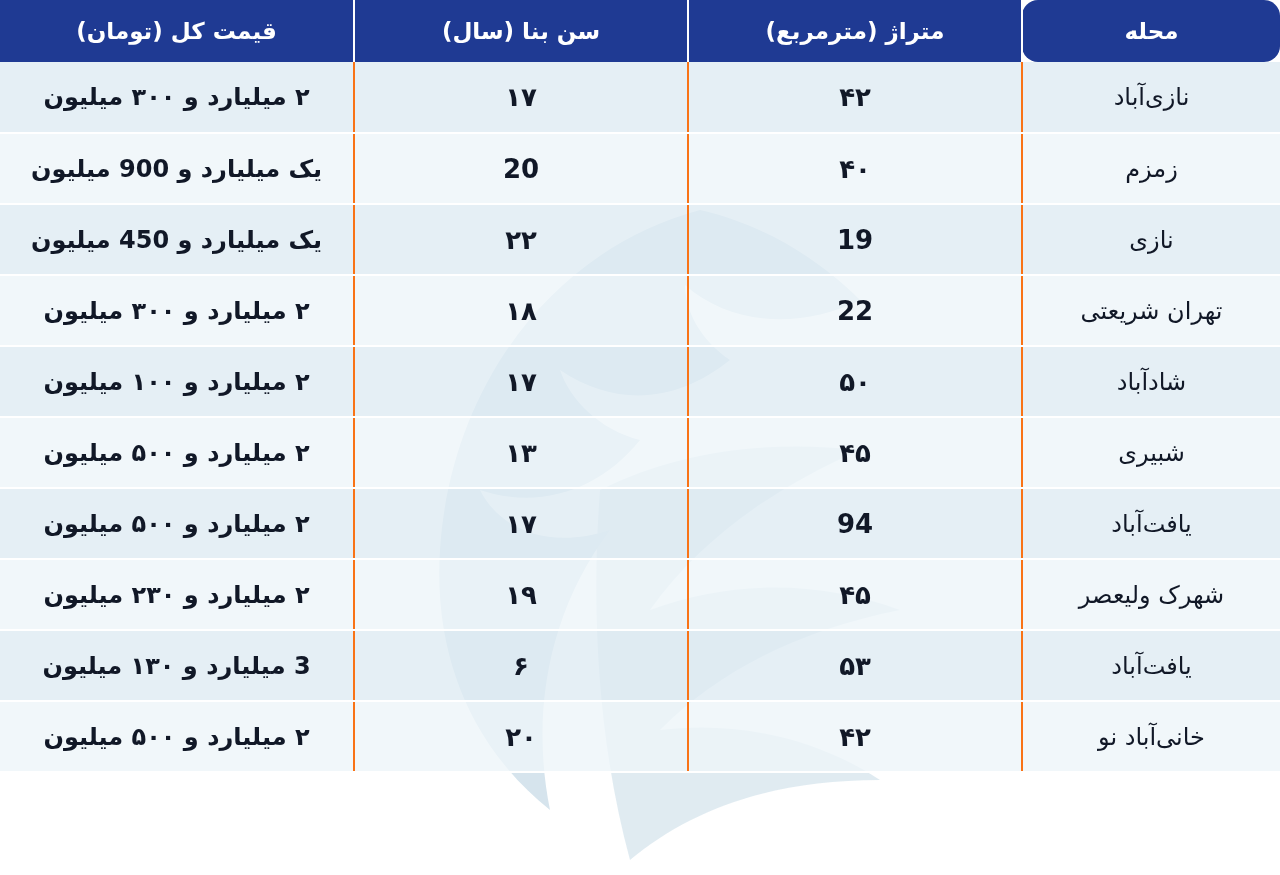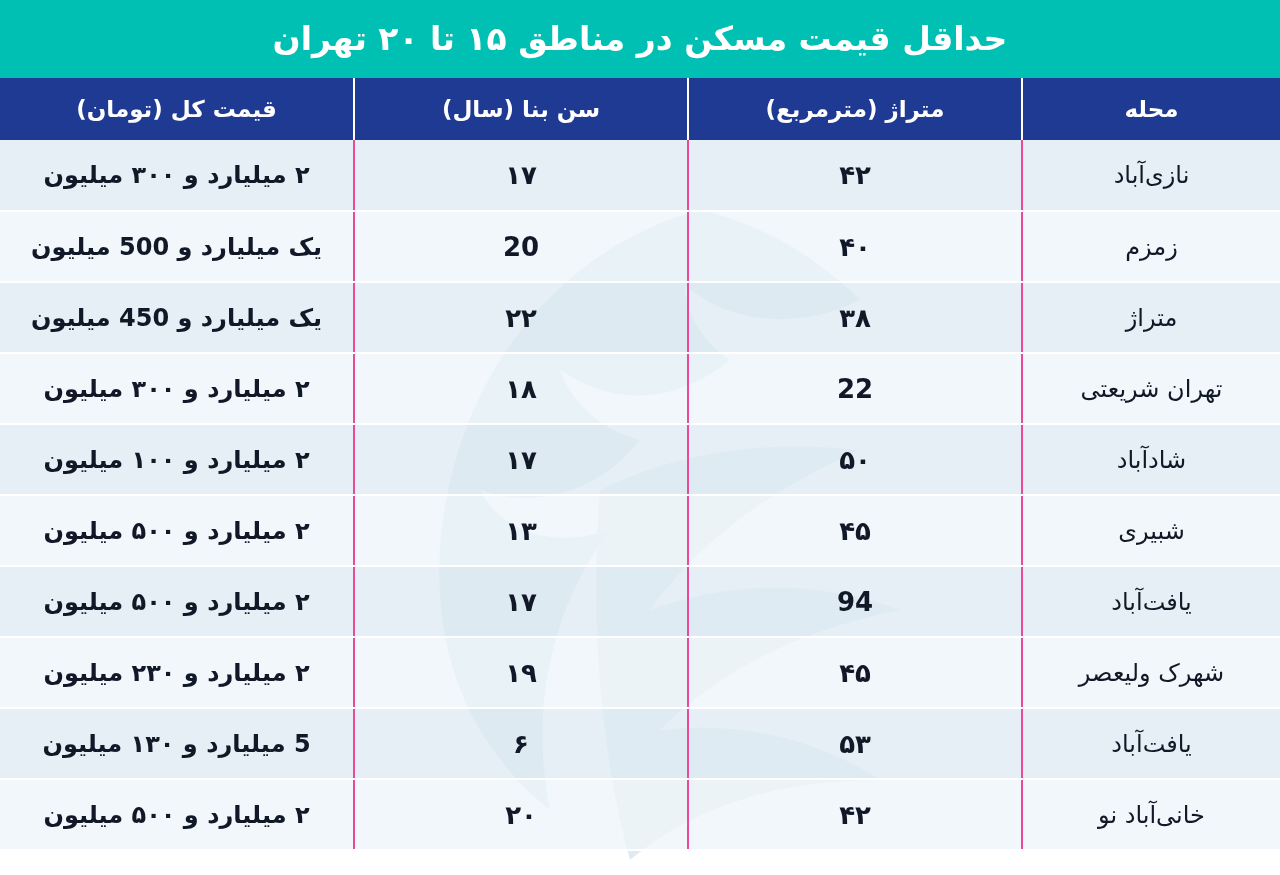--- a/index.html
+++ b/index.html
@@ -66,32 +66,32 @@
     color: #ffffff;
     font-size: 23px;
     font-weight: bold;
     height: 62px;
     padding: 8px 6px;
     text-align: center;
     border-right: 2px solid #ffffff;
     border-left: 2px solid #ffffff;
     box-sizing: border-box;
   }
-  thead th:first-child { border-right: none; }
+  thead th:first-child { border-right: none; border-radius: 16px; }
   thead th:last-child  { border-left: none; }
 
   tbody td {
     height: 71px;
     text-align: center;
     font-size: 24px;
     color: #111827;
     padding: 0 8px;
     box-sizing: border-box;
     border-right: 2px solid #ffffff;
-    border-left: 2px solid #ec4899;
+    border-left: 2px solid #f97316;
     border-bottom: 2px solid #ffffff;
     background-clip: padding-box;
   }
   tbody td:first-child { border-right: none; }
   tbody td:last-child  { border-left: none; }
 
   tbody tr.odd td  { background: rgba(223,235,242,0.80); }
   tbody tr.even td { background: rgba(238,245,249,0.80); }
 
   td.cell-neighborhood {
@@ -112,23 +112,20 @@
 
 <div class="infographic">
 
   <svg class="watermark" viewBox="0 0 720 680" xmlns="http://www.w3.org/2000/svg">
     <g fill="#cfe0ea">
       <path d="M400 20 C250 60 150 200 140 360 C133 470 175 560 250 620 C230 520 250 420 310 340 C250 360 200 340 180 300 C240 320 300 300 340 250 C300 240 270 210 260 180 C320 220 380 210 430 170 C400 150 385 120 385 95 C430 135 500 140 560 110 C520 70 465 35 400 20 Z"></path>
       <path d="M300 300 C380 260 470 250 560 260 C470 300 400 350 350 420 C430 390 520 390 600 420 C500 440 420 480 360 540 C440 530 520 550 580 590 C470 590 390 620 330 670 C300 560 290 430 300 300 Z" opacity="0.75"></path>
     </g>
   </svg>
 
-  <div class="title-bar">
-    <div class="title-text">حداقل قیمت مسکن در مناطق ۱۵ تا ۲۰ تهران</div>
-  </div>
 
   <table class="price-table">
     <colgroup>
       <col class="c-neighborhood">
       <col class="c-area">
       <col class="c-age">
       <col class="c-price">
     </colgroup>
     <thead>
       <tr>
@@ -142,25 +139,25 @@
       <tr class="odd">
         <td class="cell-neighborhood">نازی‌آباد</td>
         <td class="cell-area">۴۲</td>
         <td class="cell-age">۱۷</td>
         <td class="cell-price">۲ میلیارد و ۳۰۰ میلیون</td>
       </tr>
       <tr class="even">
         <td class="cell-neighborhood">زمزم</td>
         <td class="cell-area">۴۰</td>
         <td class="cell-age">20</td>
-        <td class="cell-price">یک میلیارد و 500 میلیون</td>
-      </tr>
-      <tr class="odd">
-        <td class="cell-neighborhood">متراژ</td>
-        <td class="cell-area">۳۸</td>
+        <td class="cell-price">یک میلیارد و 900 میلیون</td>
+      </tr>
+      <tr class="odd">
+        <td class="cell-neighborhood">نازی</td>
+        <td class="cell-area">19</td>
         <td class="cell-age">۲۲</td>
         <td class="cell-price">یک میلیارد و 450 میلیون</td>
       </tr>
       <tr class="even">
         <td class="cell-neighborhood">تهران شریعتی</td>
         <td class="cell-area">22</td>
         <td class="cell-age">۱۸</td>
         <td class="cell-price">۲ میلیارد و ۳۰۰ میلیون</td>
       </tr>
       <tr class="odd">
@@ -184,21 +181,21 @@
       <tr class="even">
         <td class="cell-neighborhood">شهرک ولیعصر</td>
         <td class="cell-area">۴۵</td>
         <td class="cell-age">۱۹</td>
         <td class="cell-price">۲ میلیارد و ۲۳۰ میلیون</td>
       </tr>
       <tr class="odd">
         <td class="cell-neighborhood">یافت‌آباد</td>
         <td class="cell-area">۵۳</td>
         <td class="cell-age">۶</td>
-        <td class="cell-price">5 میلیارد و ۱۳۰ میلیون</td>
+        <td class="cell-price">3 میلیارد و ۱۳۰ میلیون</td>
       </tr>
       <tr class="even">
         <td class="cell-neighborhood">خانی‌آباد نو</td>
         <td class="cell-area">۴۲</td>
         <td class="cell-age">۲۰</td>
         <td class="cell-price">۲ میلیارد و ۵۰۰ میلیون</td>
       </tr>
     </tbody>
   </table>
 

